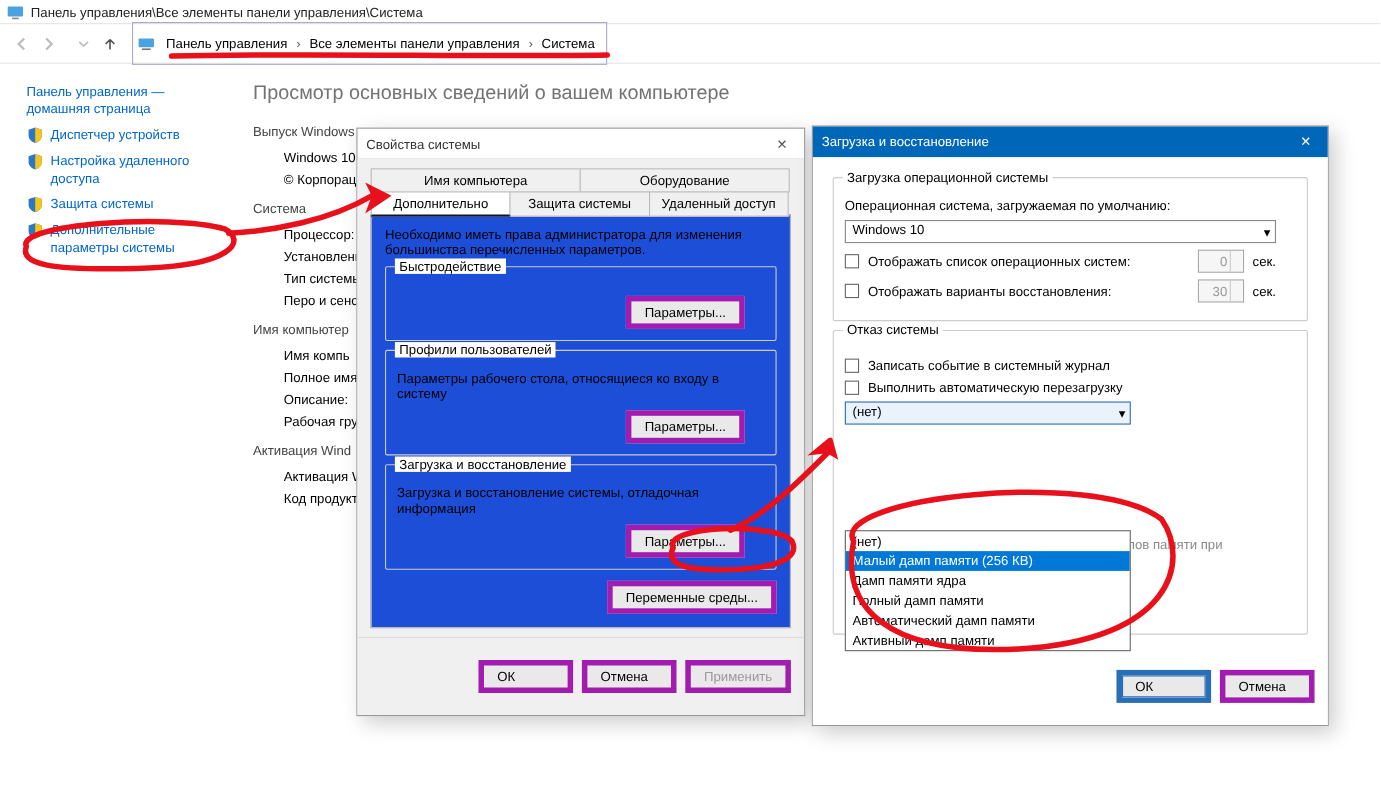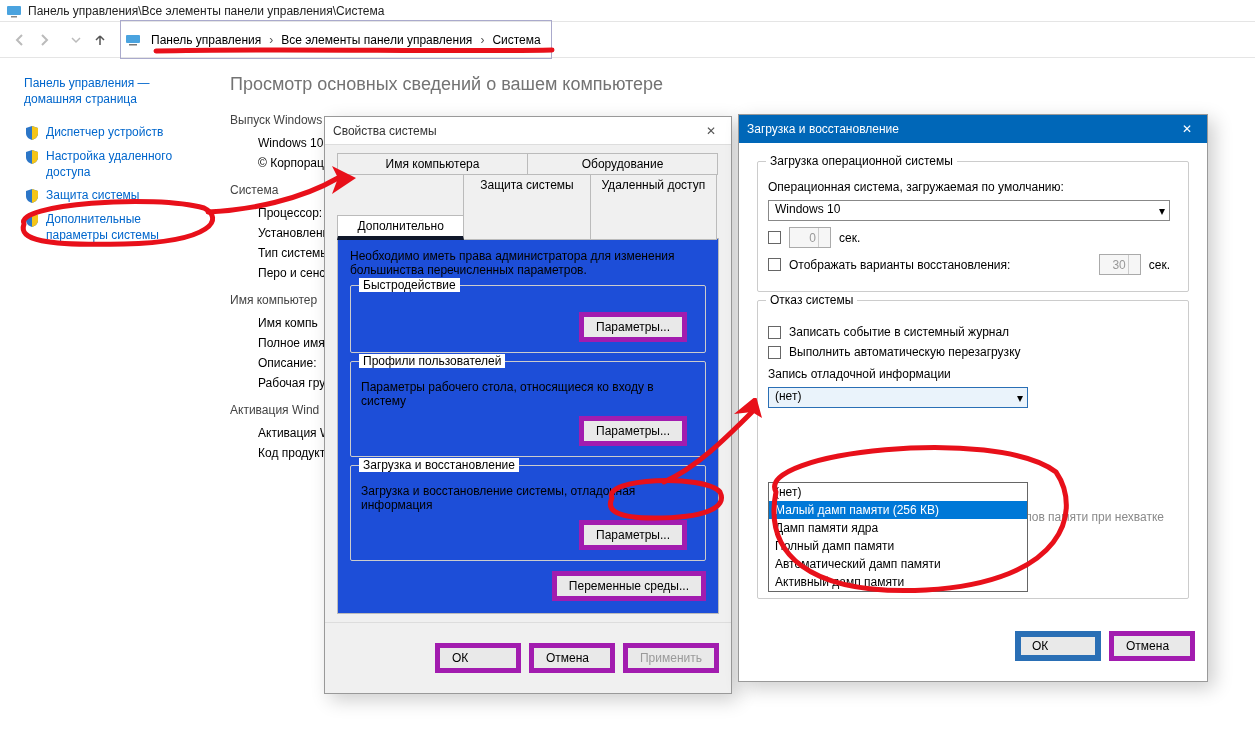--- a/index.html
+++ b/index.html
@@ -62,21 +62,21 @@
     padding:14px 10px 10px 24px;
   }
   .sidebar a, .sidebar .side-link {
     color:#0066cc;
     text-decoration:none;
     display:flex;
     align-items:flex-start;
     padding:4px 0;
     line-height:1.3;
   }
-  .sidebar .side-home { margin-bottom:10px; }
+  .sidebar .side-home { }
   .shield { width:16px; height:16px; flex:0 0 16px; margin-right:6px; }
 
   .content {
     flex:1;
     padding:16px 20px;
   }
   .content h1 {
     font-size:18px; font-weight:400;
     color:#737373;
     margin:0 0 18px 0;
@@ -117,35 +117,35 @@
     border:1px solid #bbb;
     background:#f0f0f0;
     padding:3px 10px;
     margin-right:-1px;
     margin-bottom:-1px;
   }
   .tab.row-top { width:50%; text-align:center; }
   .tab.row-bot { width:33.333%; text-align:center; }
   .tab.active {
     background:#fff;
-    border-bottom:4px solid #0f172a;
-    position:relative; z-index:1;margin-top:41px;
+    border-bottom:2px solid #0f172a;
+    position:relative; z-index:1;
   }
   .tab-pane {
     border:1px solid #bbb;
     border-top:1px solid #bbb;
     background:#1d4ed8;
     padding:10px 12px 12px 12px;
     margin-top:-1px;
   }
   .groupbox {
     border:1px solid #ccc;
     border-radius:2px;
     margin:8px 0 6px 0;
-    padding:18px 18px 10px 10px;
+    padding:18px 28px 10px 10px;
     position:relative;
   }
   .groupbox > .legend {
     position:absolute; top:-8px; left:8px;
     background:#fff; padding:0 4px; color:#000;
   }
   .btn {
     display:inline-block;
     min-width:86px;
     padding:3px 12px;
@@ -393,20 +393,21 @@
       <div class="legend">Загрузка операционной системы</div>
 
       <div style="margin-bottom:6px;">Операционная система, загружаемая по умолчанию:</div>
       <div class="combo" style="width:100%;">
         <span>Windows 10</span>
         <span class="chev-d">▾</span>
       </div>
 
       <div class="field-row">
         <span class="checkbox"></span>
+        <span style="flex:1">Отображать список операционных систем:</span>
         <span class="spinner">
           <span>0</span>
           <span class="spin-btns"></span>
         </span>
         <span class="unit">сек.</span>
       </div>
       <div class="field-row">
         <span class="checkbox"></span>
         <span style="flex:1">Отображать варианты восстановления:</span>
         <span class="spinner">
@@ -422,21 +423,20 @@
 
       <div class="field-row">
         <span class="checkbox"></span>
         <span>Записать событие в системный журнал</span>
       </div>
       <div class="field-row">
         <span class="checkbox"></span>
         <span>Выполнить автоматическую перезагрузку</span>
       </div>
 
-      <div style="margin-top:8px;">Запись отладочной информации</div>
       <div class="combo" style="width:260px; margin-top:6px; background:#eaf3fb; border-color:#2a6fb5;">
         <span>(нет)</span>
         <span class="chev-d">▾</span>
       </div>
 
       <div style="margin-top:100px; color:#8a8a8a;">
         <span class="checkbox" style="border-color:#bbb;"></span>
         <span style="margin-left:6px;">Отключить автоматическое удаление дампов памяти при нехватке места на диске</span>
       </div>
     </div>

